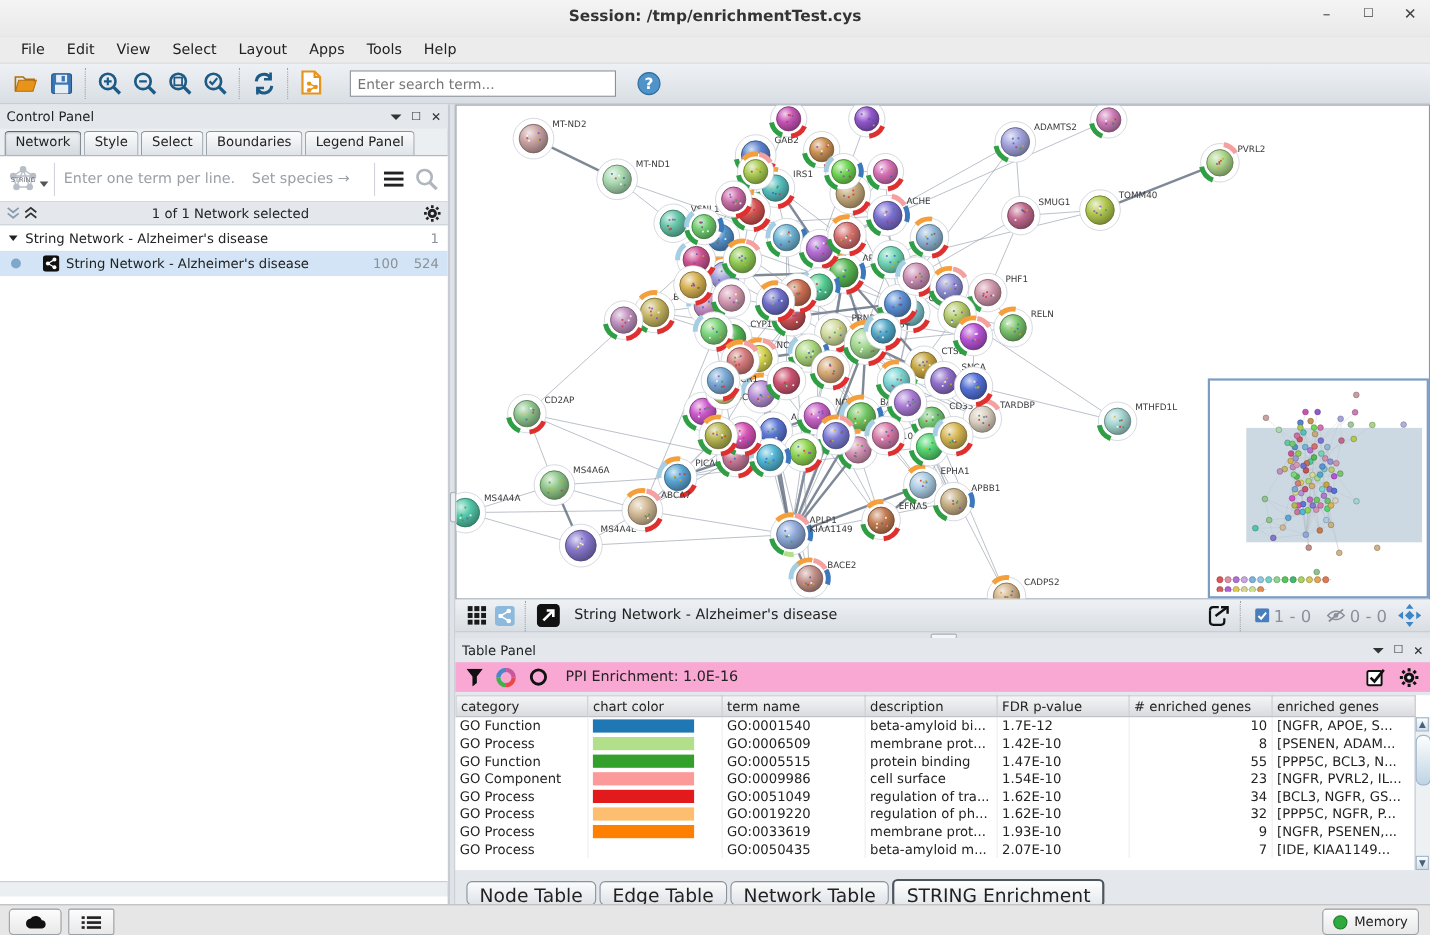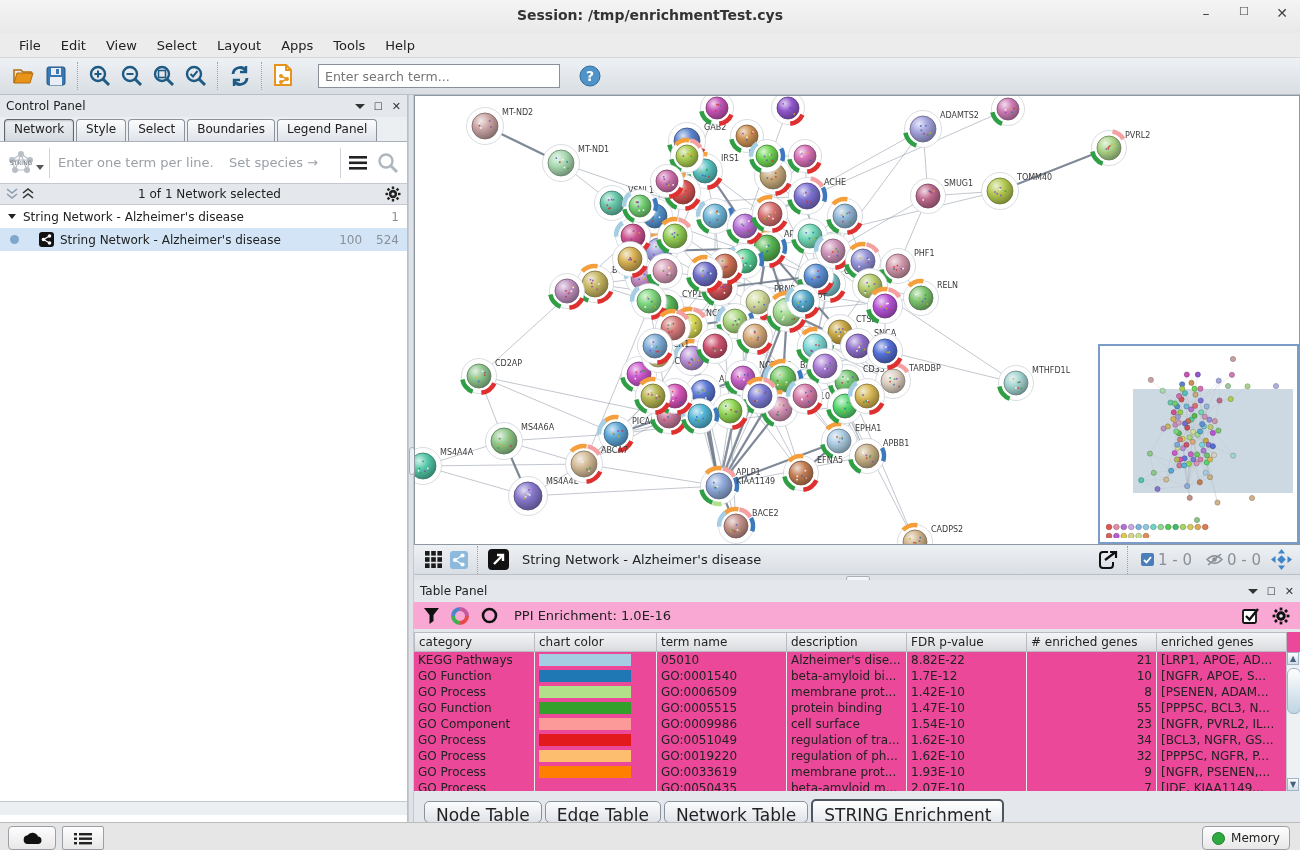--- a/index.html
+++ b/index.html
@@ -46,21 +46,21 @@
   .network-panel{position:absolute;left:414px;top:95px;width:886px;height:480px;}
   .net-canvas{position:absolute;left:0;top:0;width:884px;height:448px;background:#fff;border:1px solid #8e98a4;}
   .birdseye{position:absolute;right:0;bottom:0;width:197px;height:196px;background:#fff;border:2px solid #7a9cc6;}
   .net-toolbar{position:absolute;left:0;top:450px;width:886px;height:30px;background:linear-gradient(#eef1f4,#d9dee4);border-bottom:1px solid #b9bfc7;display:flex;align-items:center;box-sizing:border-box;padding:0 6px;}
   .net-title{font-size:13px;color:#222;margin-left:10px;flex:1;}
   .badge{display:flex;align-items:center;gap:4px;color:#8a9099;font-size:15px;padding:0 7px;}
   
   .table-panel{position:absolute;left:414px;top:580px;width:886px;height:242px;background:#e4e8ec;}
   .tp-toolbar{height:27px;display:flex;align-items:center;gap:12px;padding:0 10px;background:#f9a8d4;}
   .ppi{font-size:13px;color:#222;margin-left:4px;flex:1;}
-  .etable{position:absolute;left:0;top:52px;width:886px;height:159px;background:#ec4899;overflow:hidden;}
+  .etable{position:absolute;left:0;top:52px;width:886px;height:159px;background:#ffffff;overflow:hidden;}
   .ethead{display:flex;height:20px;}
   .eth{box-sizing:border-box;border:1px solid #b8bcc2;border-left:none;background:linear-gradient(#f4f5f7,#d9dbde);font-size:12px;padding:2px 4px;white-space:nowrap;overflow:hidden;}
   .eth:first-child{border-left:1px solid #b8bcc2;}
   .etrow{display:flex;height:16px;line-height:16px;}
   .etd{box-sizing:border-box;font-size:12px;padding:0 4px;white-space:nowrap;overflow:hidden;border-right:1px solid #eceef0;}
   .etd.num{text-align:right;}
   .cbar{height:12px;margin-top:2px;width:92px;}
   .vscroll{position:absolute;right:0;top:0;width:13px;height:139px;background:#eef1f4;border-left:1px solid #c4c9cf;}
   .varrow{position:absolute;left:0;width:12px;height:13px;font-size:8px;text-align:center;color:#47617c;background:linear-gradient(#fdfefe,#cfdce8);border:1px solid #9fb4c8;box-sizing:border-box;line-height:12px;}
   .vthumb{position:absolute;left:0px;top:16px;width:12px;height:44px;border:1px solid #9fb4c8;border-radius:6px;background:linear-gradient(#fdfefe,#bfd4e4);}
@@ -2676,31 +2676,20 @@
           <div class="eth" style="width: 121px;">category</div>
           <div class="eth" style="width: 122px;">chart color</div>
           <div class="eth" style="width: 130px;">term name</div>
           <div class="eth" style="width: 120px;">description</div>
           <div class="eth" style="width: 120px;">FDR p-value</div>
           <div class="eth" style="width: 130px;"># enriched genes</div>
           <div class="eth" style="width: 130px;">enriched genes</div>
         </div>
       <div id="etbody">
           <div class="etrow">
-            <div class="etd" style="width: 121px;">KEGG Pathways</div>
-            <div class="etd" style="width: 122px;">
-              <div class="cbar" style="background: rgb(166, 206, 227);"></div>
-            </div>
-            <div class="etd" style="width: 130px;">05010</div>
-            <div class="etd" style="width: 120px;">Alzheimer's dise...</div>
-            <div class="etd" style="width: 120px;">8.82E-22</div>
-            <div class="etd num" style="width: 130px;">21</div>
-            <div class="etd" style="width: 130px;">[LRP1, APOE, AD...</div>
-          </div>
-          <div class="etrow">
             <div class="etd" style="width: 121px;">GO Function</div>
             <div class="etd" style="width: 122px;">
               <div class="cbar" style="background: rgb(31, 120, 180);"></div>
             </div>
             <div class="etd" style="width: 130px;">GO:0001540</div>
             <div class="etd" style="width: 120px;">beta-amyloid bi...</div>
             <div class="etd" style="width: 120px;">1.7E-12</div>
             <div class="etd num" style="width: 130px;">10</div>
             <div class="etd" style="width: 130px;">[NGFR, APOE, S...</div>
           </div>

